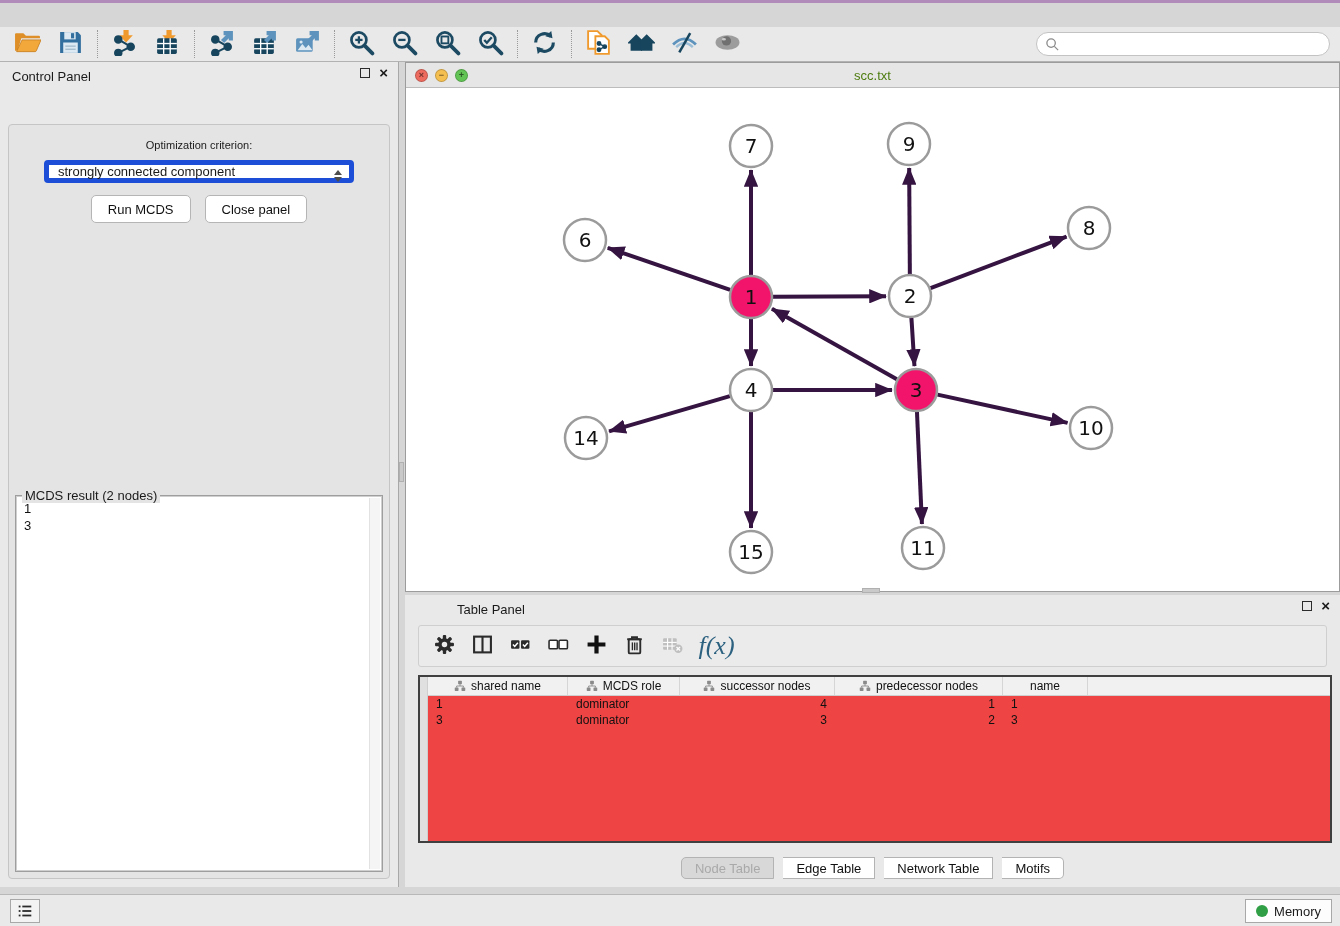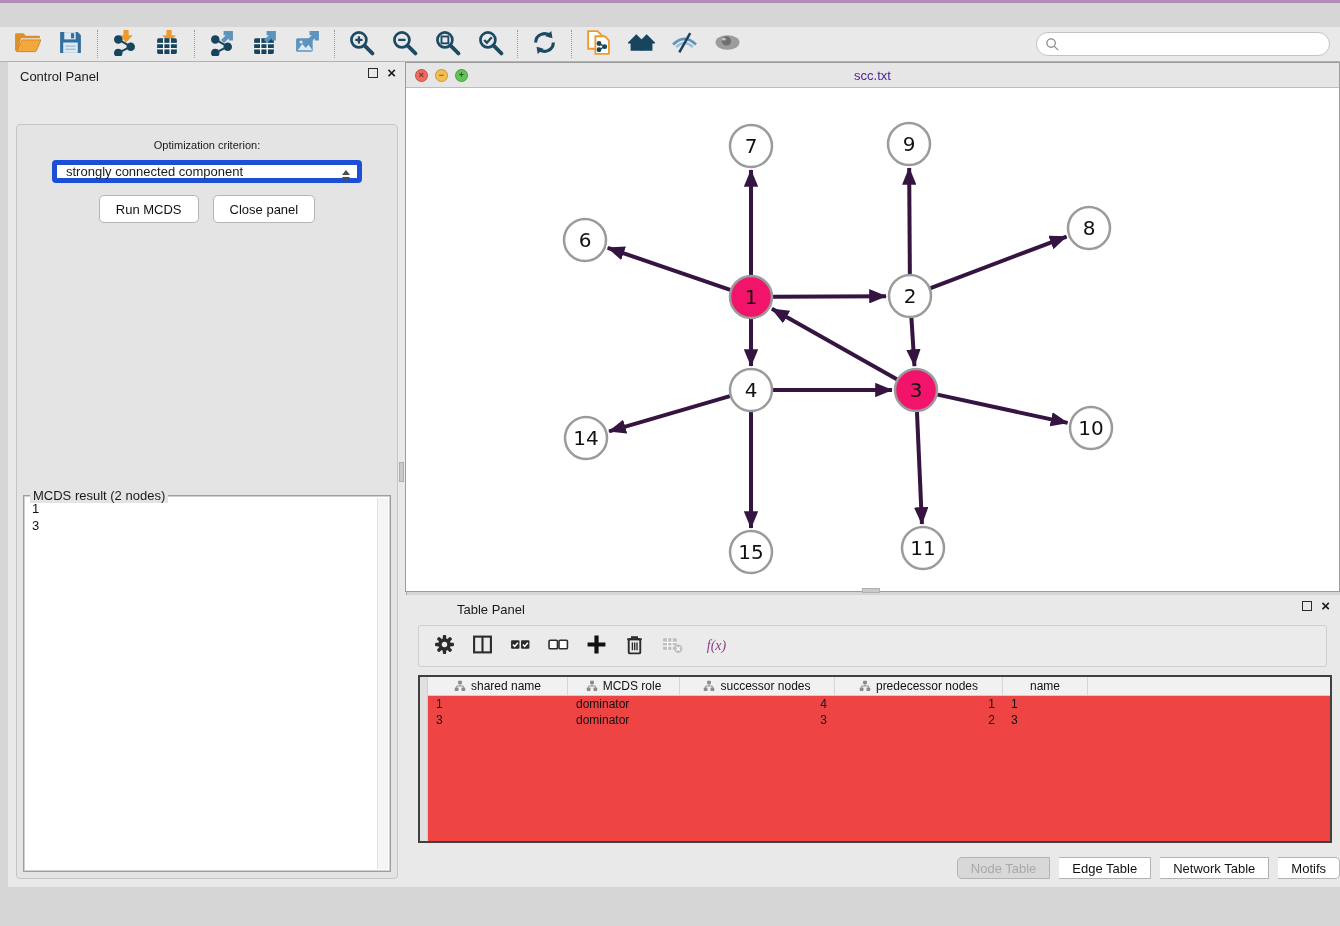--- a/index.html
+++ b/index.html
@@ -16,21 +16,21 @@
   
   .toolbar { position:absolute; left:0; top:27px; width:1340px; height:35px; background:#e9e9e9; border-bottom:1px solid #b2b2b2; display:flex; align-items:center; padding-left:6px; }
   .tb-btn { width:43px; height:32px; display:flex; align-items:center; justify-content:center; background:none; border:none; cursor:default; }
   .tb-btn svg { width:27px; height:27px; }
   .tb-sep { width:1px; height:28px; border-left:1px dotted #9a9a9a; margin:0 5px; }
   .search-wrap { position:absolute; right:10px; top:5px; width:294px; height:24px; background:#fff; border:1px solid #c3c3c3; border-radius:13px; display:flex; align-items:center; padding-left:8px; }
   .search-wrap svg { width:15px; height:15px; }
   .search-wrap input { border:none; outline:none; flex:1; height:20px; font:13px "Liberation Sans", sans-serif; background:transparent; padding-left:5px; }
 
   
-  .control-panel { position:absolute; left:0; top:62px; width:399px; height:825px; background:#e9e9e9; border-right:1px solid #a8a8a8;margin-left:8px; }
+  .control-panel { position:absolute; left:0; top:62px; width:399px; height:825px; background:#e9e9e9; border-right:1px solid #a8a8a8; }
   .panel-head { position:relative; height:28px; display:flex; align-items:center; padding:0 12px; }
   .panel-title { font-size:13px; color:#1a1a1a; }
   .panel-head .panel-btns { position:absolute; right:10px; top:6px; display:flex; gap:9px; align-items:center; }
   .float-box { width:10px; height:10px; border:1.6px solid #2b2b2b; display:inline-block; }
   .close-x { font-size:15px; font-weight:bold; color:#1b1b1b; line-height:10px; }
 
   .seg { display:flex; justify-content:center; }
   .seg .tab { height:21px; padding:0 13px; background:#fff; border:1px solid #b3b3b3; border-left:none; font:13px "Liberation Sans", sans-serif; color:#111; display:flex; align-items:center; }
   .seg .tab:first-child { border-left:1px solid #b3b3b3; border-radius:5px 0 0 5px; }
   .seg .tab:last-child { border-radius:0 5px 5px 0; }
@@ -50,43 +50,43 @@
   .result-legend { position:absolute; left:6px; top:-8px; background:#e4e4e4; padding:0 3px; font-size:13px; }
   .result-area { position:absolute; left:0; top:0; width:100%; height:100%; background:#fff; border:1px solid #cfcfcf; }
   .result-lines { padding:3px 0 0 7px; font-size:13px; line-height:17px; color:#111; }
   .result-scroll { position:absolute; right:1px; top:1px; bottom:1px; width:11px; background:#f5f5f5; border-left:1px solid #e2e2e2; }
 
   
   .net-window { position:absolute; left:405px; top:62px; width:935px; height:530px; background:#fff; border:1px solid #9c9c9c; }
   .net-titlebar { position:relative; height:25px; background:#e6e6e6; border-bottom:1px solid #bcbcbc; display:flex; align-items:center; }
   .traffic { display:flex; gap:7px; margin-left:9px; }
   .traffic .light { width:13px; height:13px; border-radius:50%; font-size:9px; font-weight:bold; color:rgba(0,0,0,.55); display:flex; align-items:center; justify-content:center; line-height:1; }
-  .net-title { position:absolute; left:0; right:0; text-align:center; font-size:13px; color:#4c1d95; }
+  .net-title { position:absolute; left:0; right:0; text-align:center; font-size:13px; color:#4d7c0f; }
   .net-canvas { position:absolute; left:0; top:25px; width:933px; height:503px; background:#fff; }
 
   .splitter-v { position:absolute; left:399px; top:462px; width:5px; height:20px; background:#c9c9c9; border:1px solid #b0b0b0; }
   .splitter-h { position:absolute; left:862px; top:588px; width:18px; height:5px; background:#c9c9c9; border:1px solid #b0b0b0; }
 
   
   .table-panel { position:absolute; left:405px; top:595px; width:935px; height:292px; background:#e9e9e9;padding-left:40px; }
   .tp-toolbar { position:absolute; left:13px; top:30px; width:909px; height:42px; background:#ebebeb; border:1px solid #cfcfcf; border-radius:3px; display:flex; align-items:center; padding-left:8px; gap:4px; }
   .tp-btn { width:34px; height:32px; background:none; border:none; display:flex; align-items:center; justify-content:center; }
   .tp-btn svg { width:21px; height:21px; }
-  .fx-label { font-family:"Liberation Serif", serif; font-style:italic; font-size:14px; color:#701a75;margin-left:13px; }
+  .fx-label { font-family:"Liberation Serif", serif; font-style:italic; font-size:26px; color:#0c4a6e;margin-left:13px; }
 
   .grid-wrap { position:absolute; left:13px; top:80px; width:914px; height:168px; background:#ef4444; border:2px solid #404040; display:flex; }
   .grid-gutter { width:8px; background:#e0e0e0; border-right:1px solid #cfcfcf; }
   .grid { flex:1; }
   .grid-header { display:flex; height:19px; background:#f1f1f1; border-bottom:1px solid #cfcfcf; }
   .gh-cell { display:flex; align-items:center; justify-content:center; gap:5px; border-right:1px solid #d6d6d6; font-size:12px; color:#111; }
   .gh-cell svg { width:12px; height:12px; }
   .grid-row { display:flex; height:16px; }
   .g-cell { font-size:12px; color:#111; line-height:16px; white-space:nowrap; overflow:hidden; }
 
-  .tp-tabs { position:absolute; left:0; right:0; top:262px; display:flex; justify-content:flex-end;gap:9px; }
+  .tp-tabs { position:absolute; left:0; right:0; top:262px; display:flex; justify-content:center;gap:9px; }
   .tp-tabs .tab { height:22px; }
 
   
   .statusbar { position:absolute; left:0; top:894px; width:1340px; height:32px; background:#e9e9e9; border-top:1px solid #b8b8b8; }
   .status-left-btn { position:absolute; left:10px; top:4px; width:30px; height:24px; background:#f3f3f3; border:1px solid #a8a8a8; display:flex; align-items:center; justify-content:center; }
   .status-left-btn svg { width:18px; height:18px; }
   .memory-btn { position:absolute; right:8px; top:4px; height:24px; padding:0 10px; background:#fdfdfd; border:1px solid #a8a8a8; display:flex; align-items:center; gap:6px; font-size:13px; }
   .mem-dot { width:12px; height:12px; border-radius:50%; }
 </style>
 </head>
@@ -549,14 +549,36 @@
     </div>
 
     <div class="tp-tabs seg" id="tpTabs">
         <button class="tab tab-active">Node Table</button>
         <button class="tab">Edge Table</button>
         <button class="tab">Network Table</button>
         <button class="tab">Motifs</button>
       </div>
   </div>
 
+  <div class="statusbar">
+    <div class="status-left-btn">
+      <span id="listIcon" style="width: 18px; height: 18px; display: inline-flex;">
+          <svg viewBox="0 0 20 20">
+            <g stroke="#2b2b2b" stroke-width="2">
+              <line x1="7" y1="5" x2="17" y2="5"></line>
+              <line x1="7" y1="10" x2="17" y2="10"></line>
+              <line x1="7" y1="15" x2="17" y2="15"></line>
+            </g>
+            <g fill="#2b2b2b">
+              <rect x="3" y="4" width="2" height="2"></rect>
+              <rect x="3" y="9" width="2" height="2"></rect>
+              <rect x="3" y="14" width="2" height="2"></rect>
+            </g>
+          </svg>
+        </span>
+    </div>
+    <div class="memory-btn">
+      <span class="mem-dot" id="memDot" style="background: rgb(47, 158, 68);"></span>
+      <span>Memory</span>
+    </div>
+  </div>
 
 </div>
 
 </body></html>

